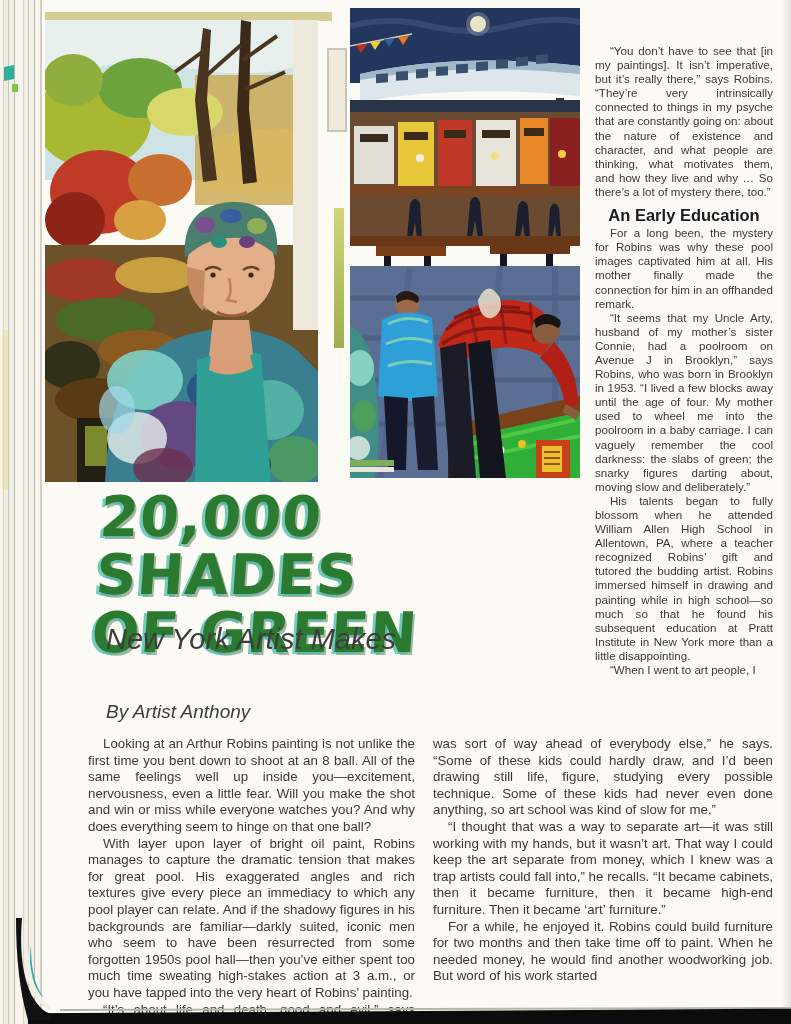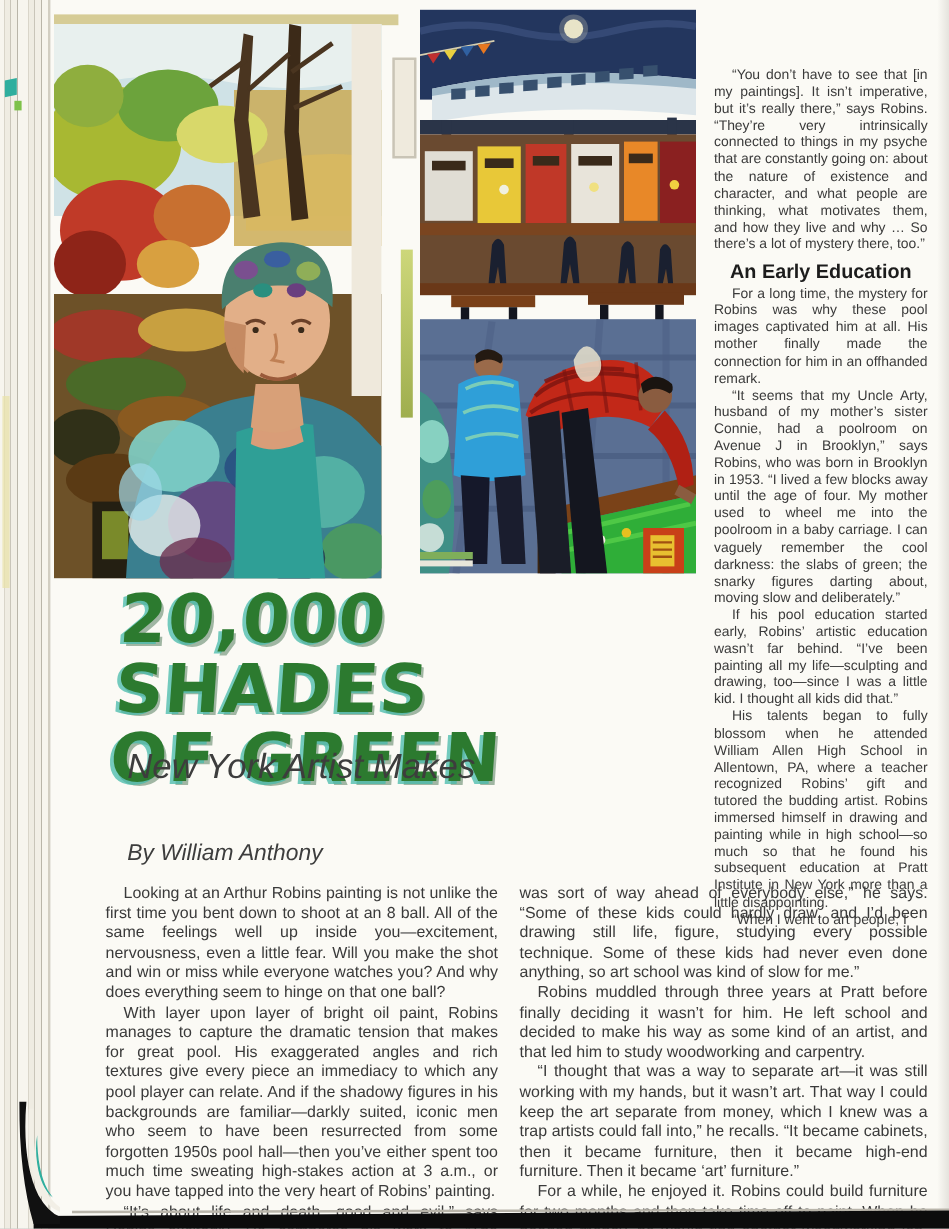--- a/index.html
+++ b/index.html
@@ -45,21 +45,21 @@
   }
   .byline{
     position:absolute;left:106px;top:701px;width:300px;
     font-size:19px;font-style:italic;color:#3d3d3d;
   }
   
   .col{color:#3a3a3a;text-align:justify;}
   .col p{margin:0;text-indent:15px;}
   .col p.noindent{text-indent:0;}
   .col-narrow{
-    position:absolute;left:595px;top:56px;width:178px;
+    position:absolute;left:595px;top:44px;width:178px;
     font-size:11.6px;line-height:14.1px;
   }
   .section-heading{
     font-size:16.5px;font-weight:bold;color:#1c1c1c;
     margin:9px 0 4px 0;text-align:center;text-indent:0;
   }
   .col-left{
     position:absolute;left:88px;top:736px;width:327px;
     font-size:13.3px;line-height:16.6px;
   }
@@ -282,41 +282,39 @@
 
   <div class="title-block">
     <div class="title-line" style="color: rgb(44, 122, 47);">20,000 SHADES</div>
     <div class="title-line" style="color: rgb(44, 122, 47);">OF GREEN</div>
   </div>
 
   <div class="subtitle">
     <div>New York Artist Makes</div>
   </div>
 
-  <div class="byline">By William Anthony</div>
+  <div class="byline">By Artist Anthony</div>
 
   <div class="col col-narrow">
     <p>“You don’t have to see that [in my paintings]. It isn’t imperative, but it’s really there,” says Robins. “They’re very intrinsically connected to things in my psyche that are constantly going on: about the nature of existence and character, and what people are thinking, what motivates them, and how they live and why … So there’s a lot of mystery there, too.”</p>
     <div class="section-heading">An Early Education</div>
-    <p>For a long time, the mystery for Robins was why these pool images captivated him at all. His mother finally made the connection for him in an offhanded remark.</p>
+    <p>For a long been, the mystery for Robins was why these pool images captivated him at all. His mother finally made the connection for him in an offhanded remark.</p>
     <p>“It seems that my Uncle Arty, husband of my mother’s sister Connie, had a poolroom on Avenue J in Brooklyn,” says Robins, who was born in Brooklyn in 1953. “I lived a few blocks away until the age of four. My mother used to wheel me into the poolroom in a baby carriage. I can vaguely remember the cool darkness: the slabs of green; the snarky figures darting about, moving slow and deliberately.”</p>
-    <p>If his pool education started early, Robins’ artistic education wasn’t far behind. “I’ve been painting all my life—sculpting and drawing, too—since I was a little kid. I thought all kids did that.”</p>
     <p>His talents began to fully blossom when he attended William Allen High School in Allentown, PA, where a teacher recognized Robins’ gift and tutored the budding artist. Robins immersed himself in drawing and painting while in high school—so much so that he found his subsequent education at Pratt Institute in New York more than a little disappointing.</p>
     <p>“When I went to art people, I</p>
   </div>
 
   <div class="col col-left">
     <p>Looking at an Arthur Robins painting is not unlike the first time you bent down to shoot at an 8 ball. All of the same feelings well up inside you—excitement, nervousness, even a little fear. Will you make the shot and win or miss while everyone watches you? And why does everything seem to hinge on that one ball?</p>
     <p>With layer upon layer of bright oil paint, Robins manages to capture the dramatic tension that makes for great pool. His exaggerated angles and rich textures give every piece an immediacy to which any pool player can relate. And if the shadowy figures in his backgrounds are familiar—darkly suited, iconic men who seem to have been resurrected from some forgotten 1950s pool hall—then you’ve either spent too much time sweating high-stakes action at 3 a.m., or you have tapped into the very heart of Robins’ painting.</p>
     <p>“It’s about life and death, good and evil,” says Robins excitedly. He compares his work to “The Hustler,” a pool movie that wasn’t so much about pool as it was about life—and character.</p>
   </div>
 
   <div class="col col-right">
     <p class="noindent">was sort of way ahead of everybody else,” he says. “Some of these kids could hardly draw, and I’d been drawing still life, figure, studying every possible technique. Some of these kids had never even done anything, so art school was kind of slow for me.”</p>
-    <p>Robins muddled through three years at Pratt before finally deciding it wasn’t for him. He left school and decided to make his way as some kind of an artist, and that led him to study woodworking and carpentry.</p>
     <p>“I thought that was a way to separate art—it was still working with my hands, but it wasn’t art. That way I could keep the art separate from money, which I knew was a trap artists could fall into,” he recalls. “It became cabinets, then it became furniture, then it became high-end furniture. Then it became ‘art’ furniture.”</p>
     <p>For a while, he enjoyed it. Robins could build furniture for two months and then take time off to paint. When he needed money, he would find another woodworking job. But word of his work started</p>
   </div>
 
   <div class="footer-rule"></div>
   <div class="bottom-bar"></div>
 
   <svg class="corner-curl" width="34" height="102" viewBox="0 0 34 102">
     <path d="M6,0 q-4,50 10,78 q8,14 18,18 l0,6 l-22,0 q-12,-40 -12,-102 Z" fill="#111"></path>
     <path d="M12,6 q-2,42 10,68 q6,10 12,14 l0,4 q-14,-6 -20,-22 q-8,-24 -6,-64 Z" fill="#f2efe6"></path>

